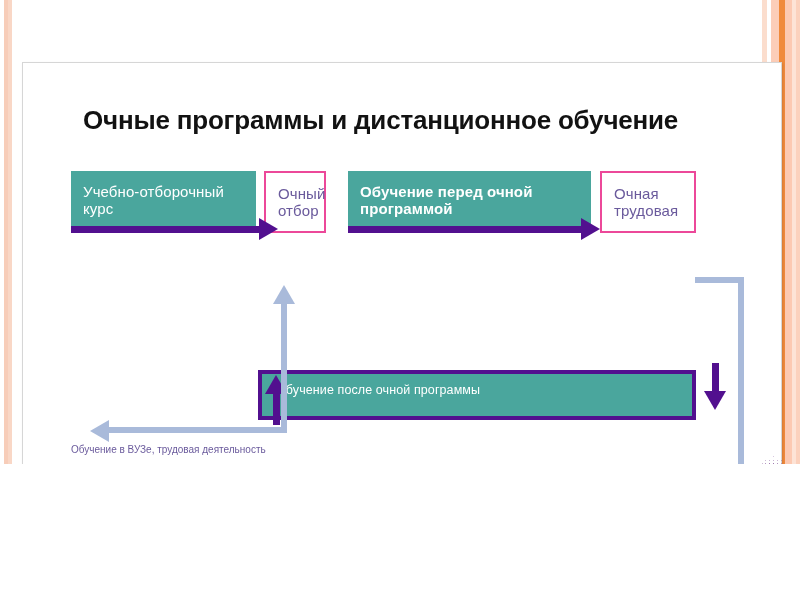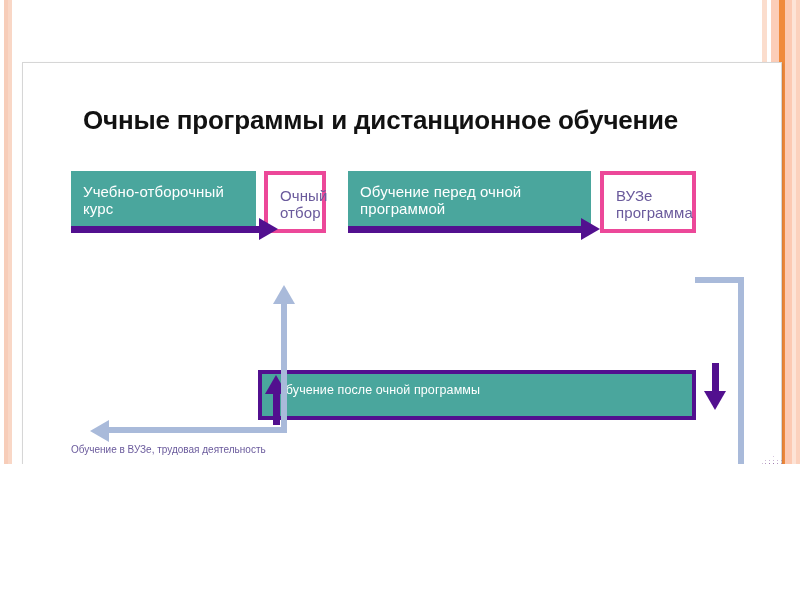--- a/index.html
+++ b/index.html
@@ -69,36 +69,36 @@
     position: absolute;
     box-sizing: border-box;
     display: block;
   }
   .pbox-teal {
     background: #4aa69d;
     color: #ffffff;
   }
   .pbox-white {
     background: #ffffff;
-    border: 4px solid #ec4899;
+    border: 2px solid #ec4899;
     color: #6a5a9c;
   }
   .pbox .lbl {
     position: absolute;
     left: 12px;
     top: 12px;
     right: 8px;
     font-size: 15px;
     line-height: 17px;
     letter-spacing: 0.1px;
   }
 
   #box-kurs      { left: 48px;  top: 108px; width: 185px; height: 62px; }
   #box-otbor     { left: 241px; top: 108px; width: 62px;  height: 62px; }
-  #box-pered     { left: 325px; top: 108px; width: 243px; height: 62px; }
+  #box-pered     { left: 325px; top: 108px; width: 243px; height: 62px; font-weight: bold; }
   #box-ochnaya   { left: 577px; top: 108px; width: 96px;  height: 62px; }
 
   
   #box-posle {
     left: 235px;
     top: 307px;
     width: 438px;
     height: 50px;
     background: #4aa69d;
     border: 4px solid #52108f;
@@ -250,21 +250,21 @@
 
     <div class="pbox pbox-white" id="box-otbor">
       <span class="lbl">Очный отбор</span>
     </div>
 
     <div class="pbox pbox-teal" id="box-pered">
       <span class="lbl">Обучение перед очной программой</span>
     </div>
 
     <div class="pbox pbox-white" id="box-ochnaya">
-      <span class="lbl">ВУЗе программа</span>
+      <span class="lbl">Очная трудовая</span>
     </div>
 
     <div class="purple-arrow-h" id="arrow1-shaft"></div>
     <div class="purple-head-right" id="arrow1-head"></div>
 
     <div class="purple-arrow-h" id="arrow2-shaft"></div>
     <div class="purple-head-right" id="arrow2-head"></div>
 
     <div class="lb-line lb-h" id="lb-right-h-top"></div>
     <div class="lb-line lb-v" id="lb-right-v"></div>

